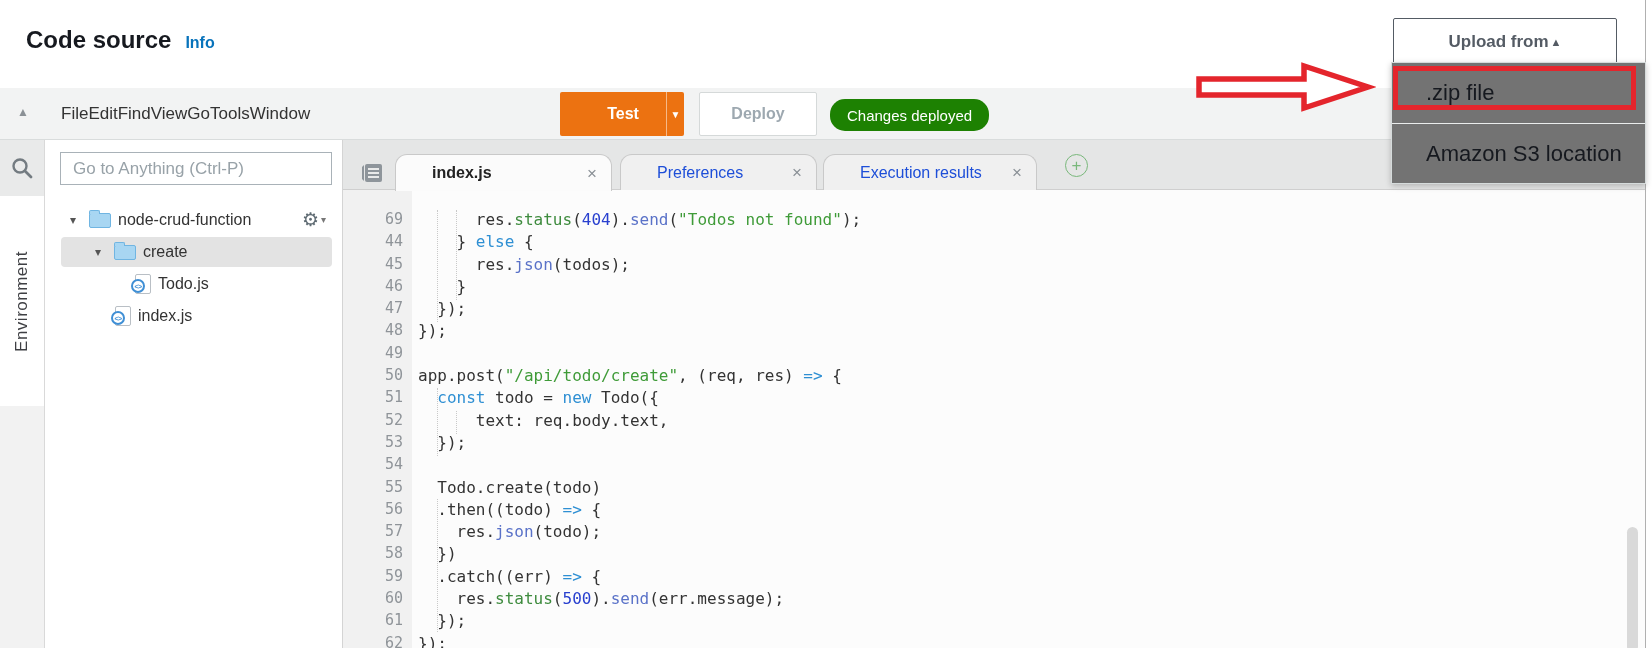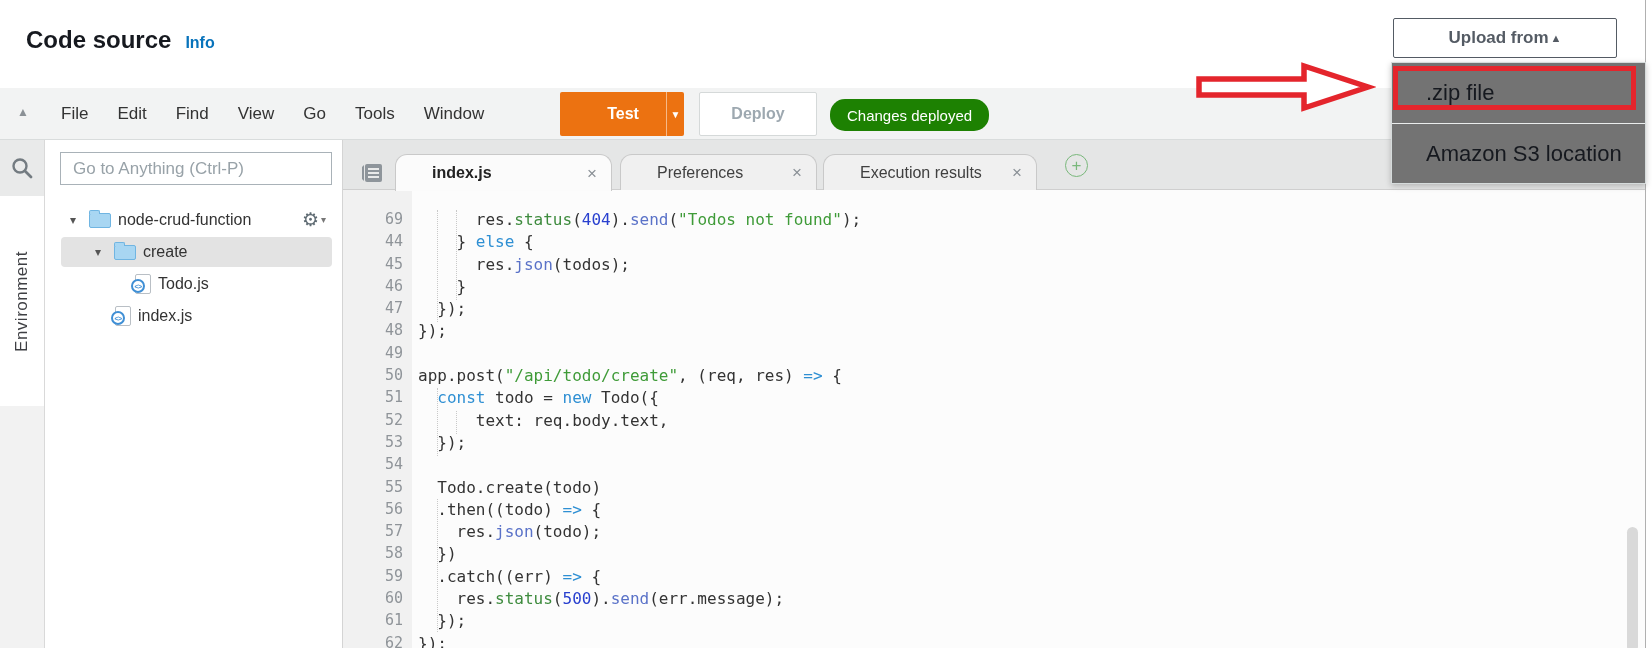--- a/index.html
+++ b/index.html
@@ -7,30 +7,30 @@
   #app {
     position:relative; width:1652px; height:648px; overflow:hidden;
     font-family:"Liberation Sans", sans-serif; color:#16191f; background:#fff;
   }
   
   #header { position:absolute; left:0; top:0; width:1645px; height:88px; background:#fff; }
   #title-row { position:absolute; left:26px; top:26px; display:flex; align-items:baseline; gap:14px; }
   #page-title { font-size:24px; font-weight:bold; color:#16191f; }
   #info-link { font-size:16px; font-weight:bold; color:#0873bb; cursor:pointer; }
   #upload-btn {
-    position:absolute; left:1393px; top:18px; width:224px; height:40px;
+    position:absolute; left:1393px; top:18px; width:224px; height:48px;
     background:#fff; border:1px solid #545b64; border-radius:2px;
     display:flex; align-items:center; justify-content:center; gap:2px;
     font-size:17px; font-weight:bold; color:#545b64; cursor:pointer;
   }
   #upload-btn .caret { font-size:11px; }
   
   #menubar { position:absolute; left:0; top:88px; width:1645px; height:52px; background:#f2f3f3; border-bottom:1px solid #d9dcdc; }
   #collapse-icon { position:absolute; left:17px; top:17px; font-size:12px; color:#8b9196; cursor:pointer; }
-  #menu-items { position:absolute; left:61px; top:0; height:51px; display:flex; align-items:center; gap:29px; font-size:17px; color:#333; }
+  #menu-items { position:absolute; left:61px; top:0; height:51px; display:flex; align-items:center; font-size:17px; color:#333; }
   .menu-item { cursor:pointer; }
   #test-btn { position:absolute; left:560px; top:4px; width:124px; height:44px; background:#ec7211; border-radius:2px; display:flex; cursor:pointer; }
   #test-label { width:87px; display:flex; align-items:center; justify-content:center; color:#fff; font-weight:bold; font-size:16px; border-right:1px solid rgba(255,255,255,.5);margin-left:20px; }
   #test-caret { flex:1; display:flex; align-items:center; justify-content:center; color:#fff; font-size:10px; }
   #deploy-btn { position:absolute; left:699px; top:4px; width:118px; height:44px; background:#fff; border:1px solid #d5d9d9; border-radius:2px;
     display:flex; align-items:center; justify-content:center; color:#9da8b0; font-weight:bold; font-size:16px; }
   #status-badge { position:absolute; left:830px; top:11px; height:30px; padding:16px 17px; border-radius:15px; background:#1d8102;
     display:flex; align-items:center; color:#fff; font-size:15px; }
   
   #leftrail { position:absolute; left:0; top:140px; width:45px; height:508px; border-right:1px solid #d9d9d9; background:#f2f2f2; }
@@ -53,21 +53,21 @@
   .jsfile .badge { position:absolute; left:-5px; top:4px; width:14px; height:14px; border-radius:50%; border:2px solid #3f8fd5; background:#fff;
     color:#3f8fd5; font-size:7px; font-weight:bold; display:flex; align-items:center; justify-content:center; letter-spacing:-0.5px; }
   .tree-label { font-size:16px; color:#333; }
   .gear { position:absolute; right:16px; top:4px; color:#5f6b73; font-size:19px; cursor:pointer; display:flex; align-items:center; gap:2px; }
   .gear .gear-caret { font-size:10px; color:#777; }
   
   #tabstrip { position:absolute; left:343px; top:140px; width:1302px; height:50px; background:#e5e6e6; border-bottom:1px solid #cfcfcf; }
   #tablist-icon { position:absolute; left:17px; top:22px; cursor:pointer; }
   .tab { position:absolute; top:14px; height:36px; background:#f0f0f0; border:1px solid #c9c9c9; border-bottom:none; border-radius:12px 12px 0 0;
     display:flex; align-items:center; padding:0 14px 0 36px; cursor:pointer; }
-  .tab .tab-label { font-size:16px; color:#404040; white-space:nowrap; overflow:hidden; flex:1; }
+  .tab .tab-label { font-size:16px; color:#1d4ed8; white-space:nowrap; overflow:hidden; flex:1; }
   .tab.active { background:#fbfbfb; height:37px; z-index:2; }
   .tab.active .tab-label { font-weight:bold; color:#222; }
   .tab-close { margin-left:10px; color:#8a9096; font-size:17px; cursor:pointer; line-height:1; }
   #plus-icon { position:absolute; left:722px; top:14px; width:23px; height:23px; border:1.5px solid #79b87b; border-radius:50%;
     color:#79b87b; font-size:17px; display:flex; align-items:center; justify-content:center; cursor:pointer; }
   
   #editor { position:absolute; left:343px; top:190px; width:1302px; height:458px; background:#fcfcfc; cursor:text; }
   #gutter { position:absolute; left:0; top:0; width:69px; height:100%; background:#f1f1f1; padding-top:20px; }
   .gutter-line { height:22.3px; text-align:right; padding-right:9px; font-family:"DejaVu Sans Mono", monospace; font-size:15px; color:#8f9499; }
   #code { position:absolute; left:69px; top:0; right:0; bottom:0; padding:20px 0 0 6px; }

